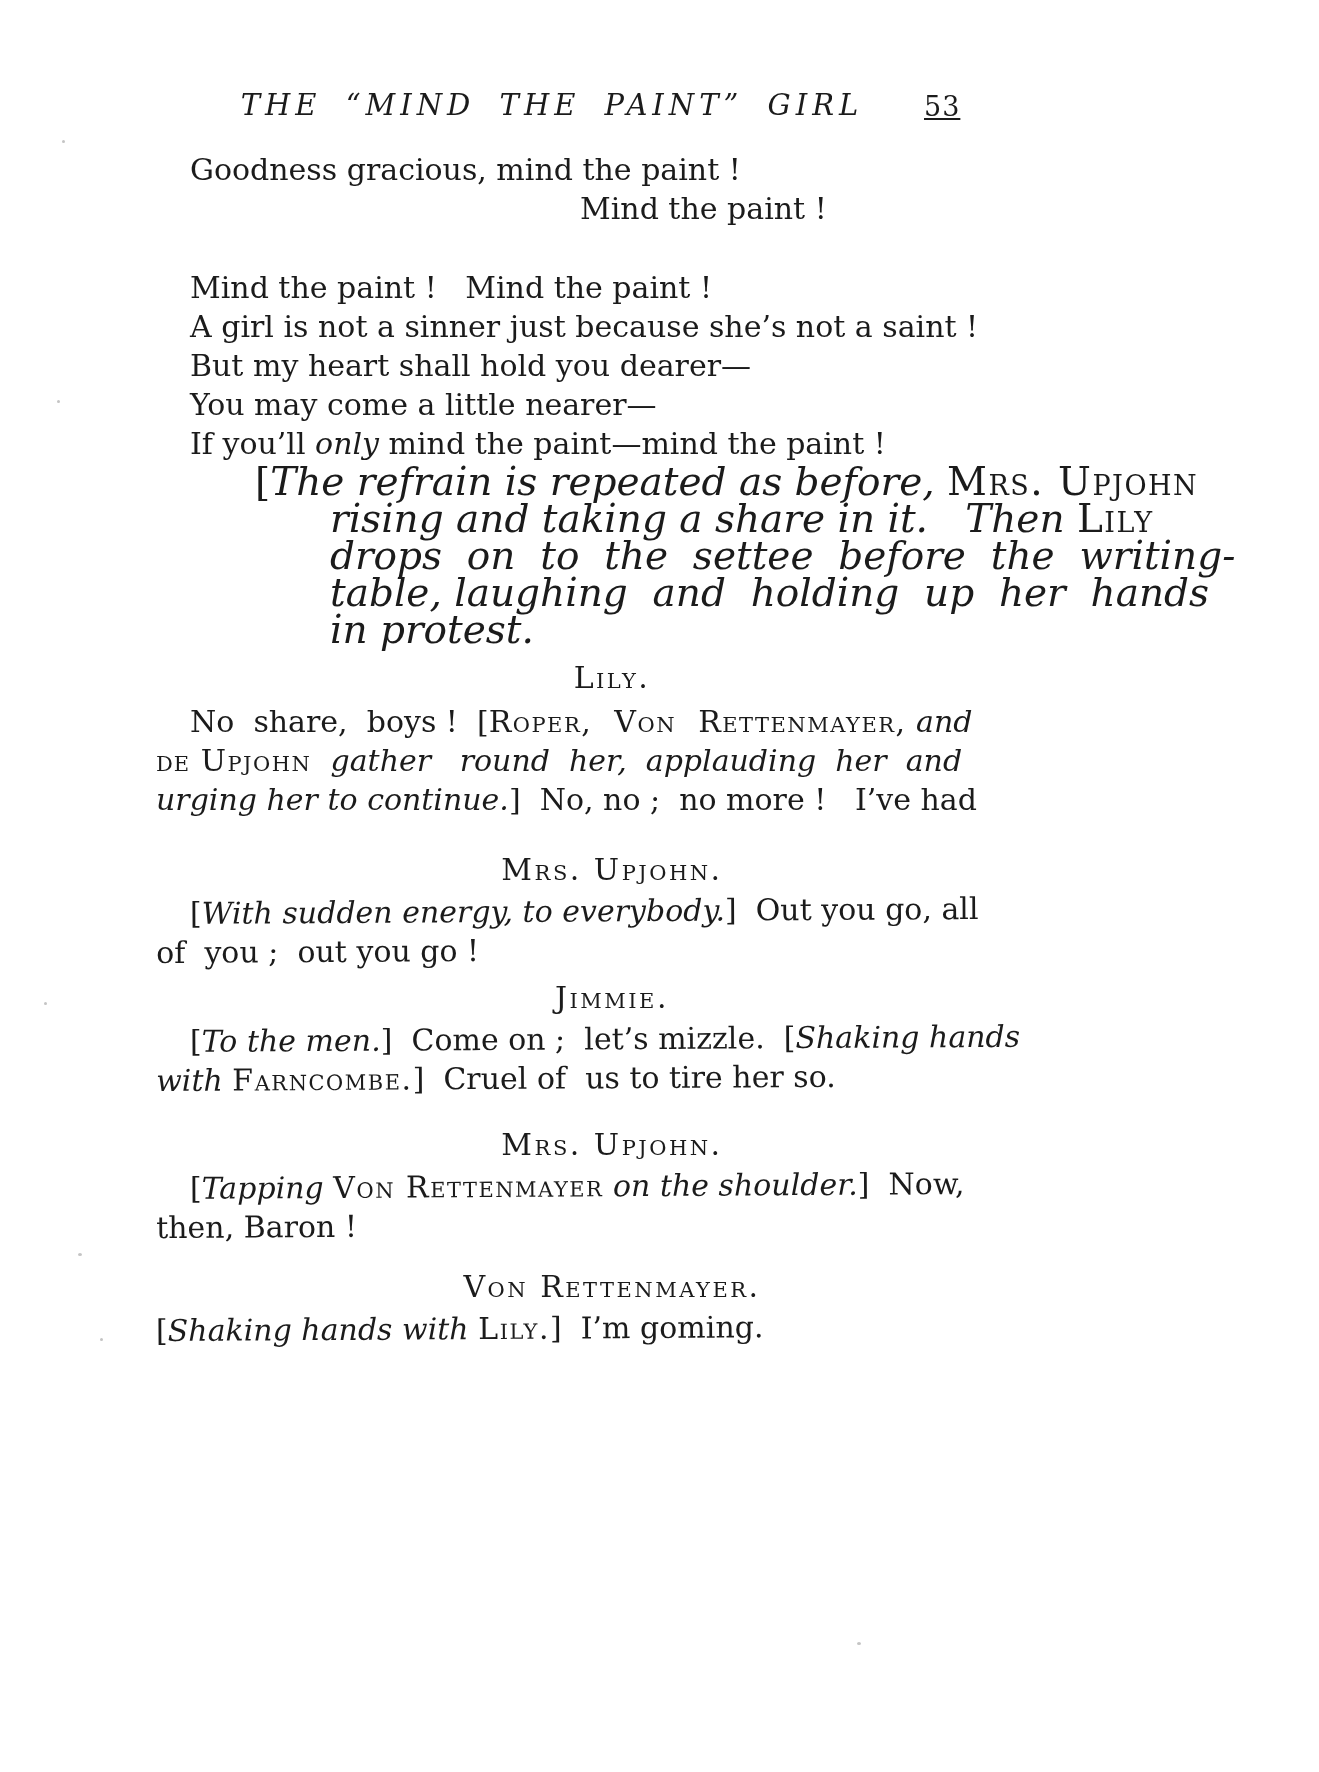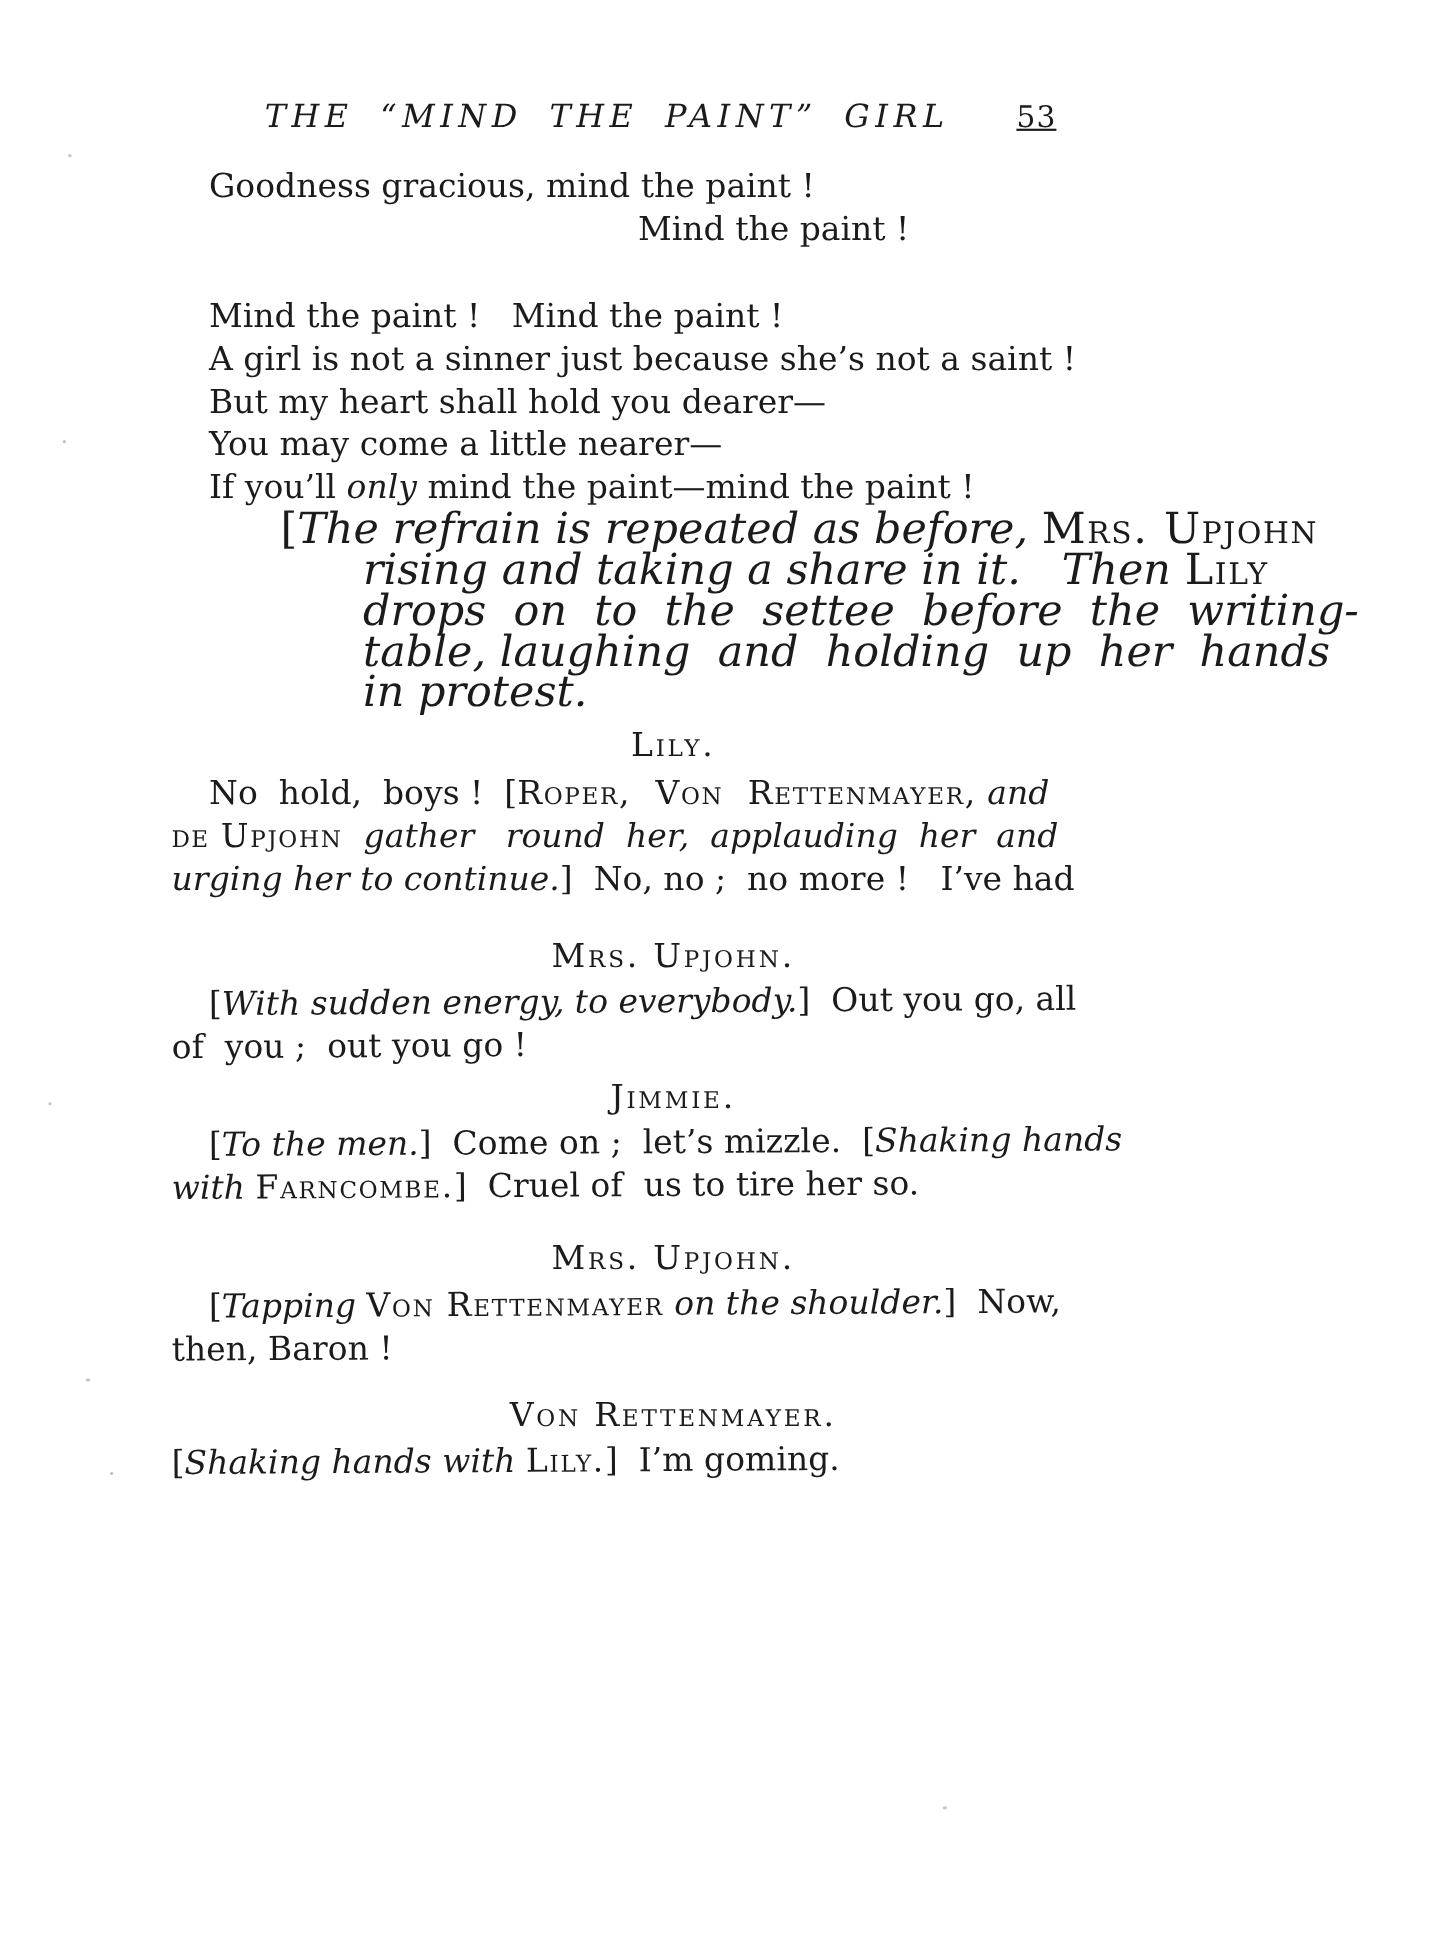--- a/index.html
+++ b/index.html
@@ -100,21 +100,21 @@
       </div>
       <div class="stage">
         <div class="line s1"><span class="rm">[</span><span class="it">The refrain is repeated as before, </span><span class="sc">Mrs. Upjohn</span></div>
         <div class="line s2"><span class="it">rising and taking a share in it.   Then </span><span class="sc">Lily</span></div>
         <div class="line s2"><span class="it">drops  on  to  the  settee  before  the  writing-</span></div>
         <div class="line s2"><span class="it">table, laughing  and  holding  up  her  hands</span></div>
         <div class="line s2"><span class="it">in protest.</span></div>
       </div>
       <div class="speaker gap-snug"><span class="sc">Lily.</span></div>
       <div class="speech">
-        <div class="line p1"><span class="rm">No  hold,  boys !  [</span><span class="sc">Roper,  Von  Rettenmayer,</span><span class="it"> and</span></div>
+        <div class="line p1"><span class="rm">No  share,  boys !  [</span><span class="sc">Roper,  Von  Rettenmayer,</span><span class="it"> and</span></div>
         <div class="line p0"><span class="scb">de </span><span class="sc">Upjohn</span><span class="it">  gather   round  her,  applauding  her  and</span></div>
         <div class="line p0"><span class="it">urging her to continue.</span><span class="rm">]  No, no ;  no more !   I’ve had</span></div>
       </div>
       <div class="speaker gap-wide"><span class="sc">Mrs. Upjohn.</span></div>
       <div class="speech tilt">
         <div class="line p1"><span class="rm">[</span><span class="it">With sudden energy, to everybody.</span><span class="rm">]  Out you go, all</span></div>
         <div class="line p0"><span class="rm">of  you ;  out you go !</span></div>
       </div>
       <div class="speaker gap-tight"><span class="sc">Jimmie.</span></div>
       <div class="speech tilt">

